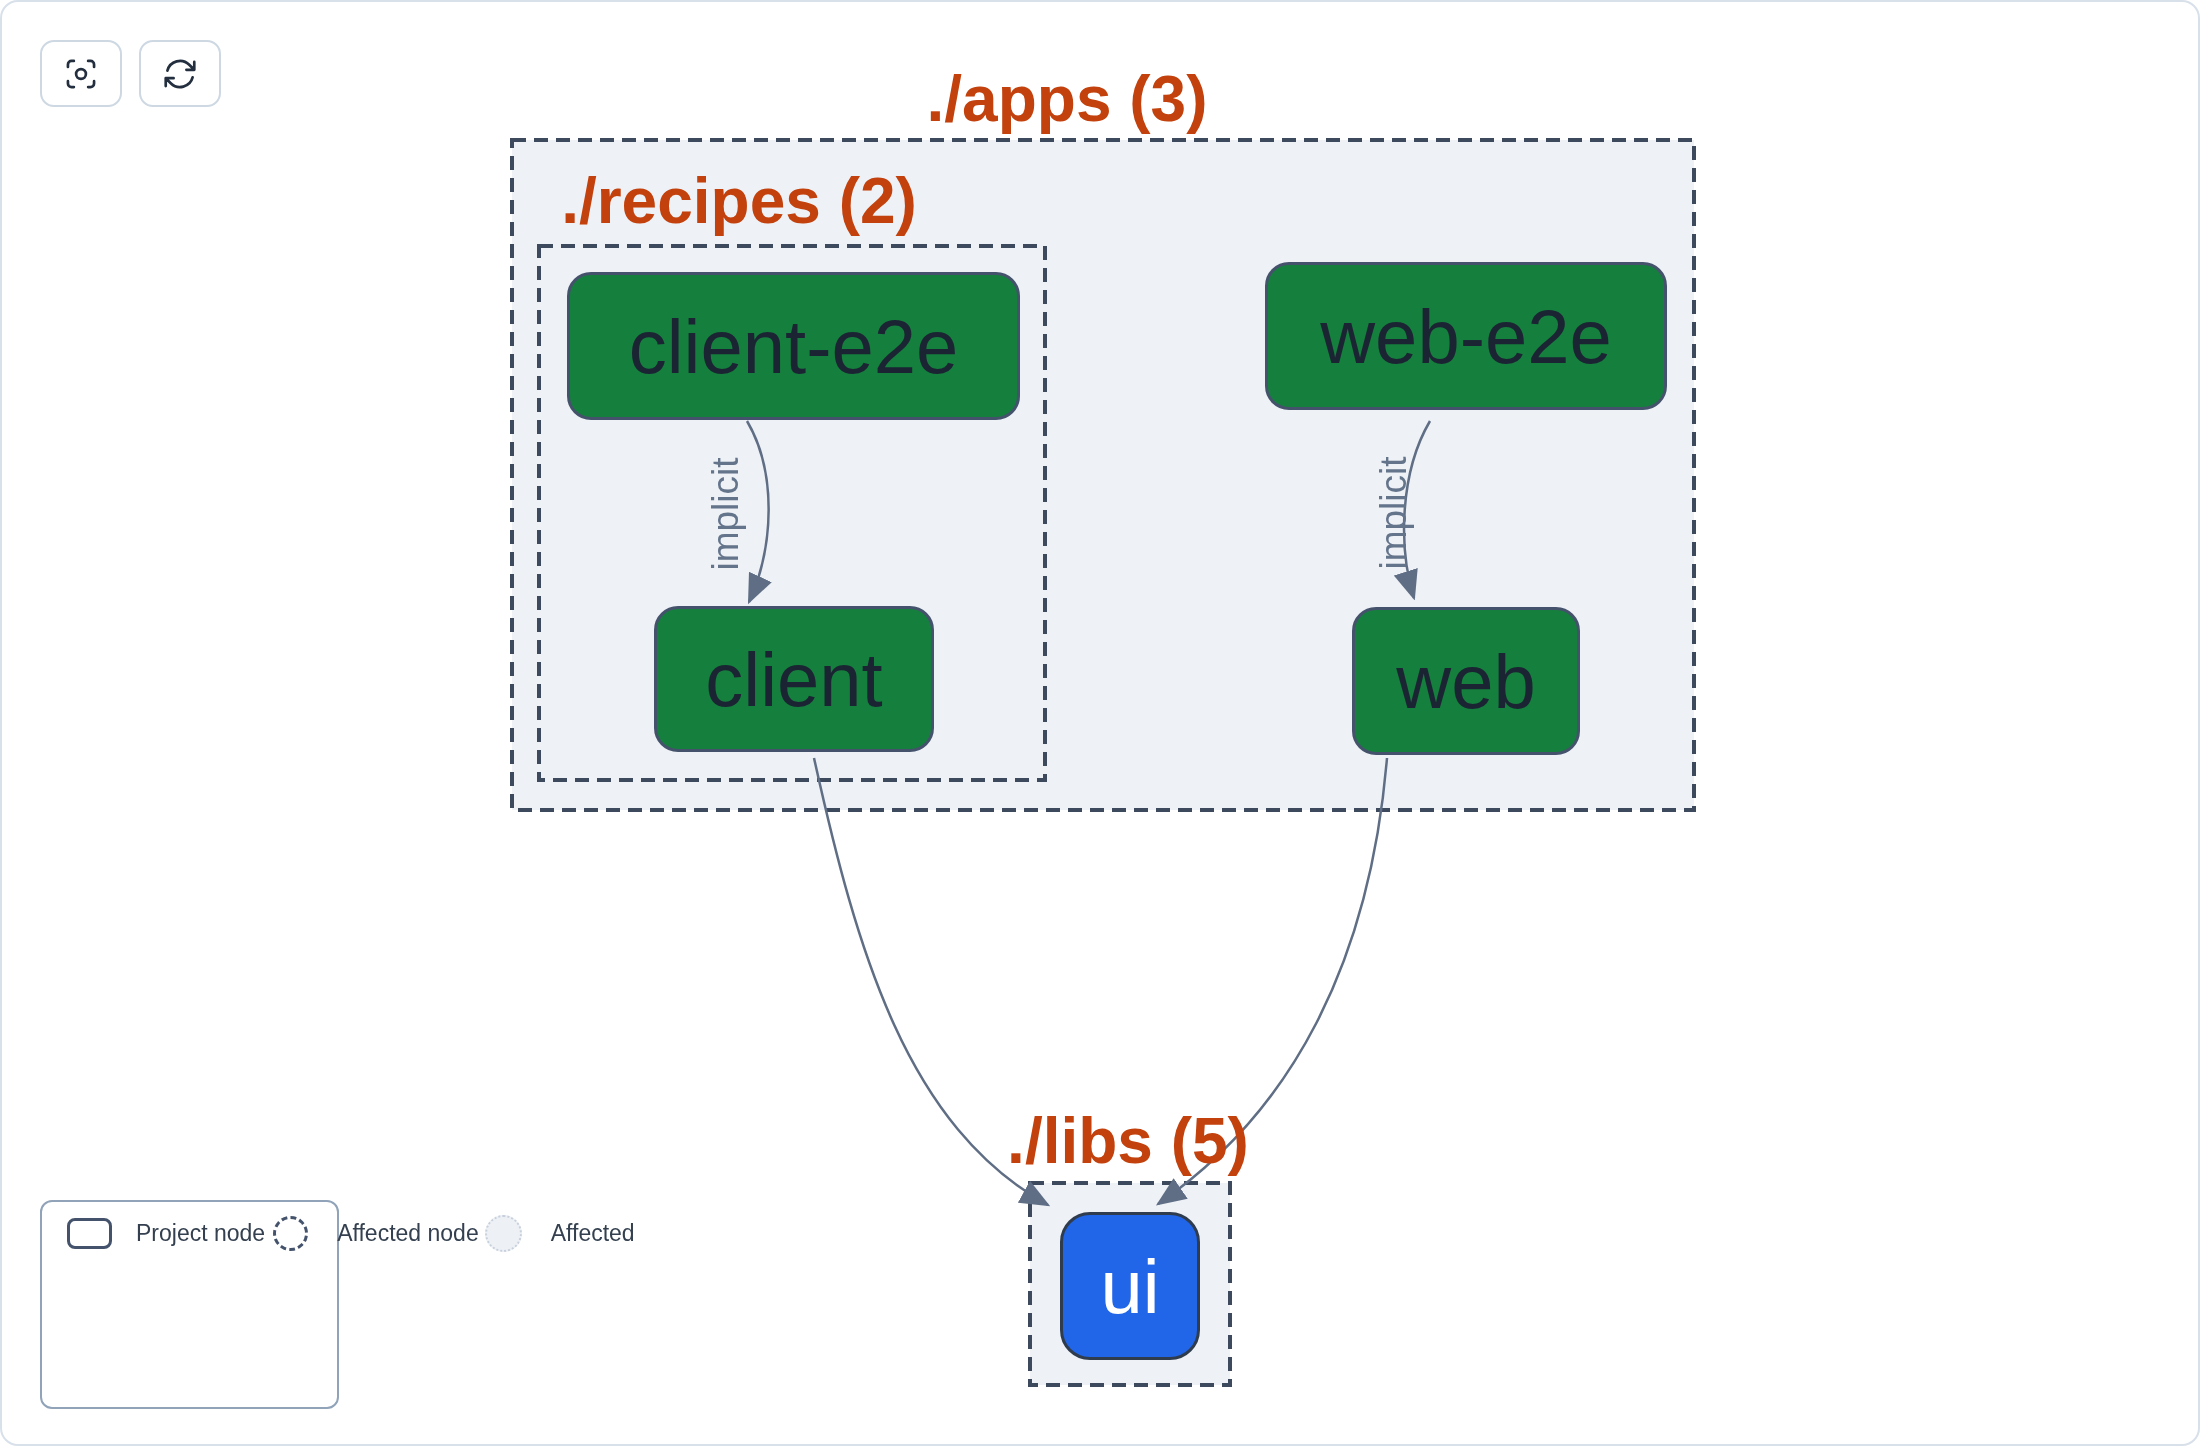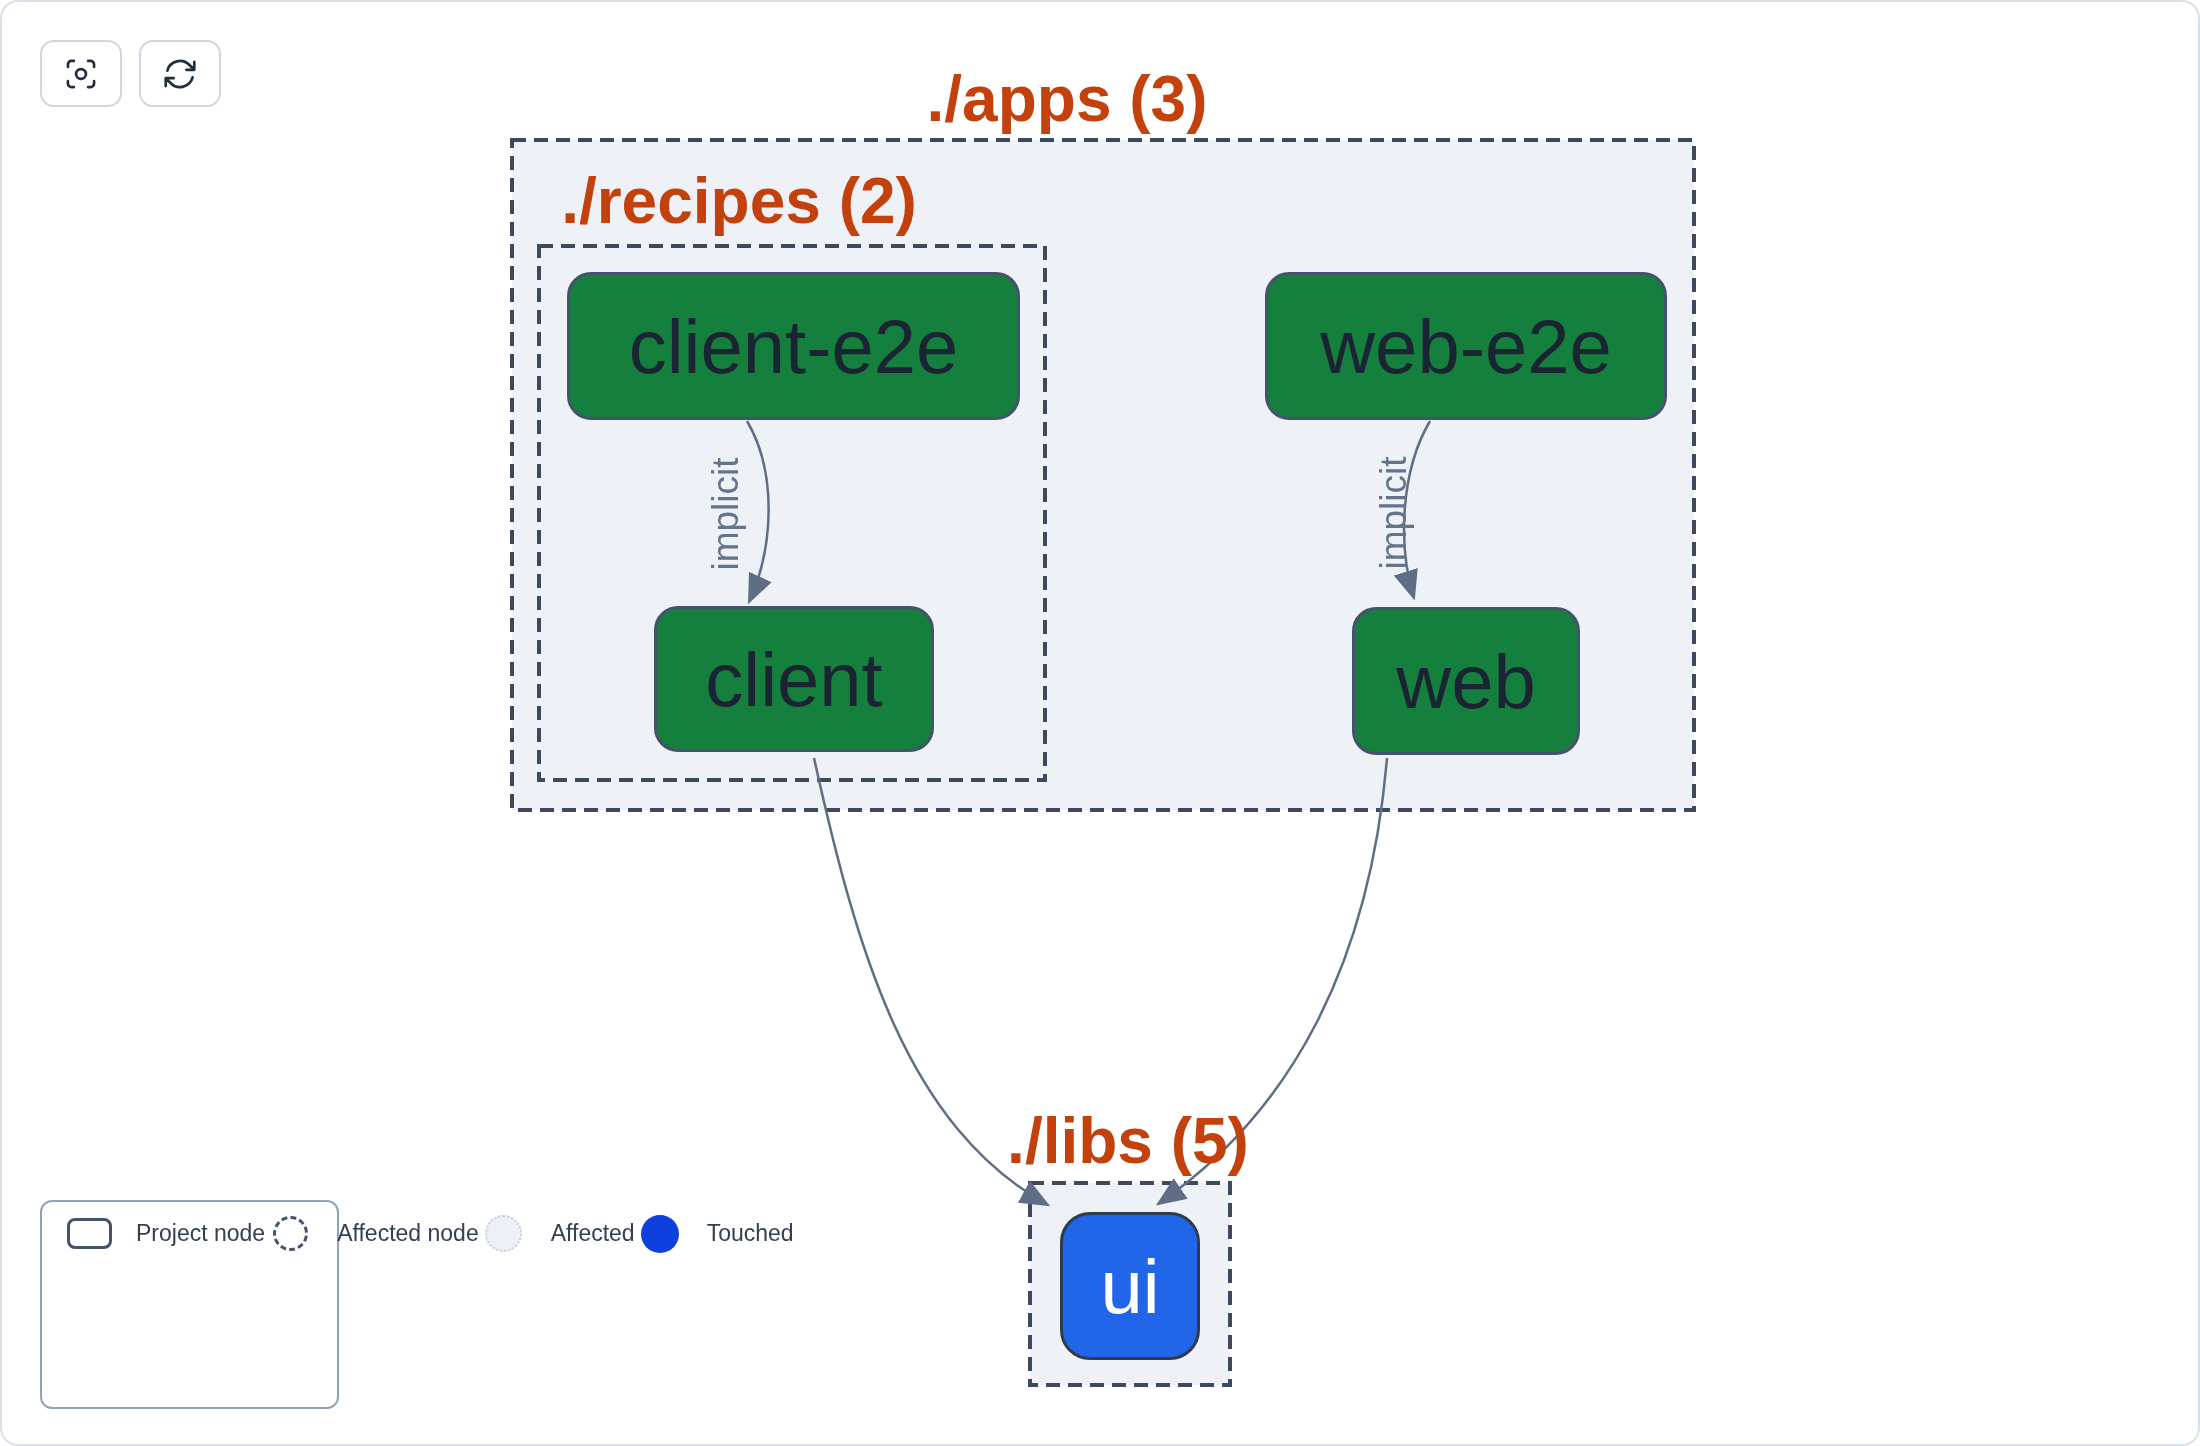--- a/index.html
+++ b/index.html
@@ -82,21 +82,21 @@
 
     <text class="edge-label" x="723" y="512" transform="rotate(-90 723 512)" text-anchor="middle" dominant-baseline="central">implicit</text>
     <text class="edge-label" x="1391" y="511" transform="rotate(-90 1391 511)" text-anchor="middle" dominant-baseline="central">implicit</text>
   </svg>
 
   <div class="group-label" style="left:1065px;top:64px;">./apps (3)</div>
   <div class="group-label" style="left:737px;top:166px;">./recipes (2)</div>
   <div class="group-label" style="left:1126px;top:1106px;">./libs (5)</div>
 
   <div class="node" style="left:565px;top:270px;width:453px;height:148px;">client-e2e</div>
-  <div class="node" style="left:1263px;top:270px;width:402px;height:148px;">web-e2e</div>
+  <div class="node" style="left:1263px;top:260px;width:402px;height:148px;">web-e2e</div>
   <div class="node" style="left:652px;top:604px;width:280px;height:146px;">client</div>
   <div class="node touched" style="left:1058px;top:1210px;width:140px;height:148px;">ui</div>
   <div class="node" style="left:1350px;top:605px;width:228px;height:148px;">web</div>
 
   <div class="legend">
     <div class="legend-row">
       <span class="swatch-wrap">
           <span class="sw-project"></span>
         </span>
       <span class="legend-label">Project node</span>
@@ -106,21 +106,15 @@
           <span class="sw-composite"></span>
         </span>
       <span class="legend-label">Affected node</span>
     </div>
     <div class="legend-row">
       <span class="swatch-wrap">
           <span class="sw-affected"></span>
         </span>
       <span class="legend-label">Affected</span>
     </div>
-    <div class="legend-row">
-      <span class="swatch-wrap">
-          <span class="sw-touched"></span>
-        </span>
-      <span class="legend-label">Touched</span>
-    </div>
   </div>
 
 </div>
 
 </body></html>

